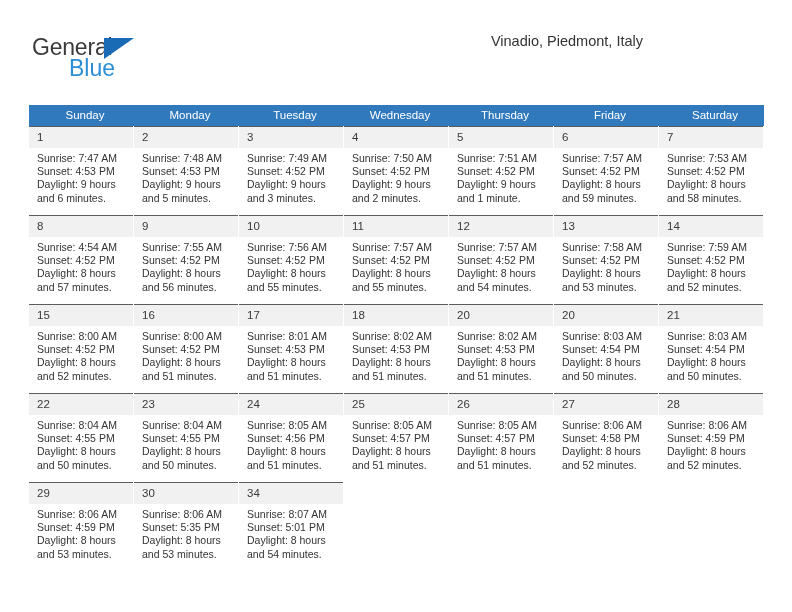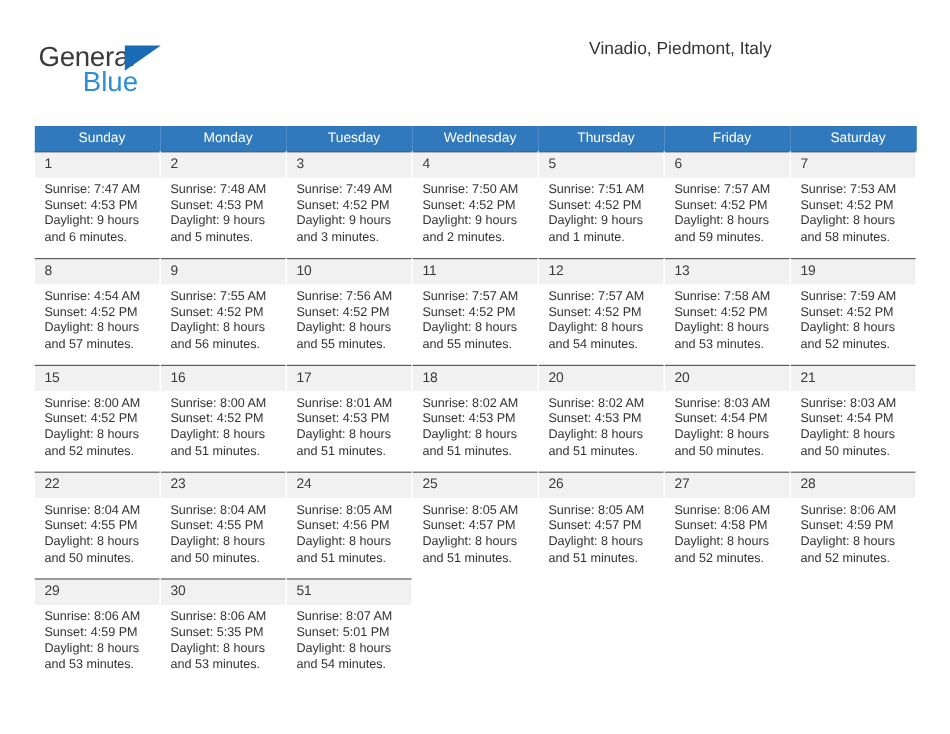--- a/index.html
+++ b/index.html
@@ -289,21 +289,21 @@
             <td class="daycell">
               <div class="daynum">13</div>
               <div class="info">
                 <div>Sunrise: 7:58 AM</div>
                 <div>Sunset: 4:52 PM</div>
                 <div>Daylight: 8 hours</div>
                 <div>and 53 minutes.</div>
               </div>
             </td>
             <td class="daycell">
-              <div class="daynum">19</div>
+              <div class="daynum">14</div>
               <div class="info">
                 <div>Sunrise: 7:59 AM</div>
                 <div>Sunset: 4:52 PM</div>
                 <div>Daylight: 8 hours</div>
                 <div>and 52 minutes.</div>
               </div>
             </td>
           </tr>
           <tr>
             <td class="daycell">
@@ -448,21 +448,21 @@
             <td class="daycell">
               <div class="daynum">30</div>
               <div class="info">
                 <div>Sunrise: 8:06 AM</div>
                 <div>Sunset: 5:35 PM</div>
                 <div>Daylight: 8 hours</div>
                 <div>and 53 minutes.</div>
               </div>
             </td>
             <td class="daycell">
-              <div class="daynum">51</div>
+              <div class="daynum">34</div>
               <div class="info">
                 <div>Sunrise: 8:07 AM</div>
                 <div>Sunset: 5:01 PM</div>
                 <div>Daylight: 8 hours</div>
                 <div>and 54 minutes.</div>
               </div>
             </td>
             <td class="empty">
               <div class="daynum blank"></div>
               <div class="info">

